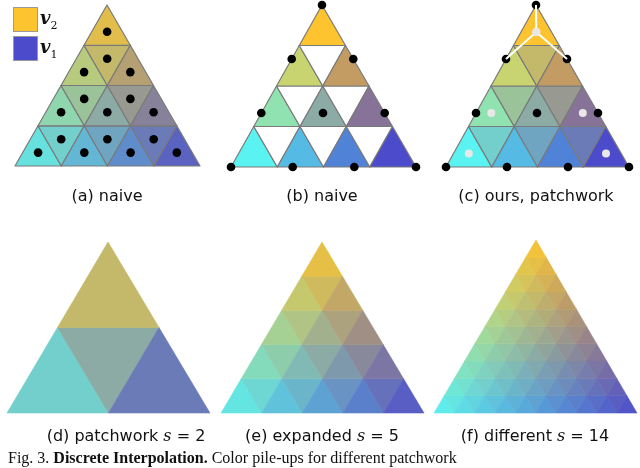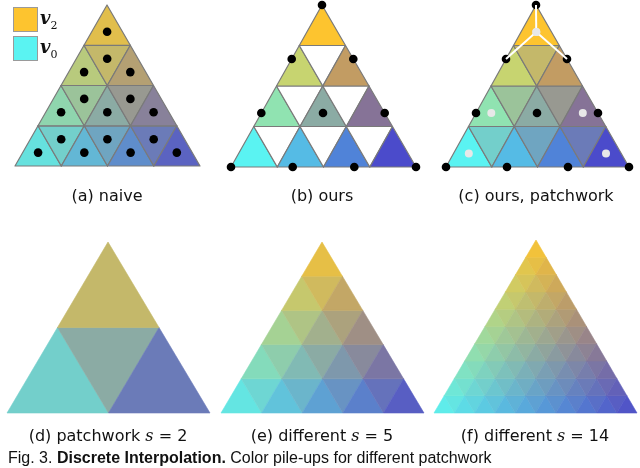--- a/index.html
+++ b/index.html
@@ -5,21 +5,21 @@
   html, body { margin: 0; padding: 0; background: #ffffff; }
   body { width: 640px; height: 468px; position: relative; overflow: hidden; font-family: "Liberation Serif", "DejaVu Serif", serif; color: #111; }
   svg.panel { position: absolute; left: 0; top: 0; }
   .label { position: absolute; font-family: "DejaVu Sans", "Liberation Sans", sans-serif; font-size: 16px; color: #111; white-space: nowrap; text-align: center; }
   .label i { font-family: "DejaVu Serif", "Liberation Serif", serif; font-style: italic; }
   .legend { position: absolute; left: 13px; top: 5px; }
   .legend-row { display: flex; align-items: center; height: 29px; }
   .swatch { width: 25px; height: 25px; border: 1px solid #9a9a9a; box-sizing: border-box; }
   .legend-text { font-family: "DejaVu Serif", "Liberation Serif", serif; font-style: italic; font-weight: bold; font-size: 18px; margin-left: 2px; }
   .legend-text sub { font-size: 11px; font-weight: normal; font-style: normal; }
-  .caption { position: absolute; left: 8px; top: 449px; font-family: Liberation Sans, sans-serif; font-size: 16px; white-space: nowrap; color: #111; }
+  .caption { position: absolute; left: 8px; top: 449px; font-family: Liberation Serif, serif; font-size: 16px; white-space: nowrap; color: #111; }
   .caption b { font-weight: bold; }
 </style>
 </head>
 <body>
 
 <svg class="panel" id="canvas" width="640" height="468" viewBox="0 0 640 468" xmlns="http://www.w3.org/2000/svg">
   <g id="g-a">
       <polygon points="15.0,166.0 61.3,166.0 38.0,125.8" fill="rgb(102,225,222)" stroke="#7a7a7a" stroke-width="1.2" stroke-linejoin="round"></polygon>
       <polygon points="61.3,166.0 84.3,125.8 38.0,125.8" fill="rgb(115,207,203)" stroke="#7a7a7a" stroke-width="1.2" stroke-linejoin="round"></polygon>
       <polygon points="61.3,166.0 107.5,166.0 84.3,125.8" fill="rgb(99,183,213)" stroke="#7a7a7a" stroke-width="1.2" stroke-linejoin="round"></polygon>
@@ -254,34 +254,34 @@
       <polygon points="525.8,257.3 546.1,257.3 536.0,240.0" fill="rgb(242,194,59)" stroke="rgb(242,194,59)" stroke-width="0.6" stroke-linejoin="round"></polygon>
     </g>
 </svg>
 
 <div class="legend">
   <div class="legend-row">
     <div class="swatch" style="background:#fdc42f"></div>
     <span class="legend-text"><span>v</span><sub>2</sub></span>
   </div>
   <div class="legend-row">
-    <div class="swatch" style="background:#5af3f2"></div>
-    <span class="legend-text"><span>v</span><sub>0</sub></span>
+    <div class="swatch" style="background:#4b4bcb"></div>
+    <span class="legend-text"><span>v</span><sub>1</sub></span>
   </div>
 </div>
 
 <div class="label" style="left:57px; top:186px; width:100px;">(a) naive</div>
-<div class="label" style="left:272px; top:186px; width:100px;">(b) ours</div>
+<div class="label" style="left:272px; top:186px; width:100px;">(b) naive</div>
 <div class="label" style="left:456px; top:186px; width:160px;">(c) ours, patchwork</div>
 
-<div class="label" style="left:18px; top:426px; width:180px;">
+<div class="label" style="left:36px; top:426px; width:180px;">
   <span>(d) patchwork </span><i>s</i><span> = </span><span>2</span>
 </div>
 <div class="label" style="left:232px; top:426px; width:180px;">
-  <span>(e) different </span><i>s</i><span> = </span><span>5</span>
+  <span>(e) expanded </span><i>s</i><span> = </span><span>5</span>
 </div>
 <div class="label" style="left:440px; top:426px; width:190px;">
   <span>(f) different </span><i>s</i><span> = </span><span>14</span>
 </div>
 
 <div class="caption">
   <span>Fig. 3.</span>
   <b>Discrete Interpolation.</b>
   <span>Color pile-ups for different patchwork</span>
 </div>

